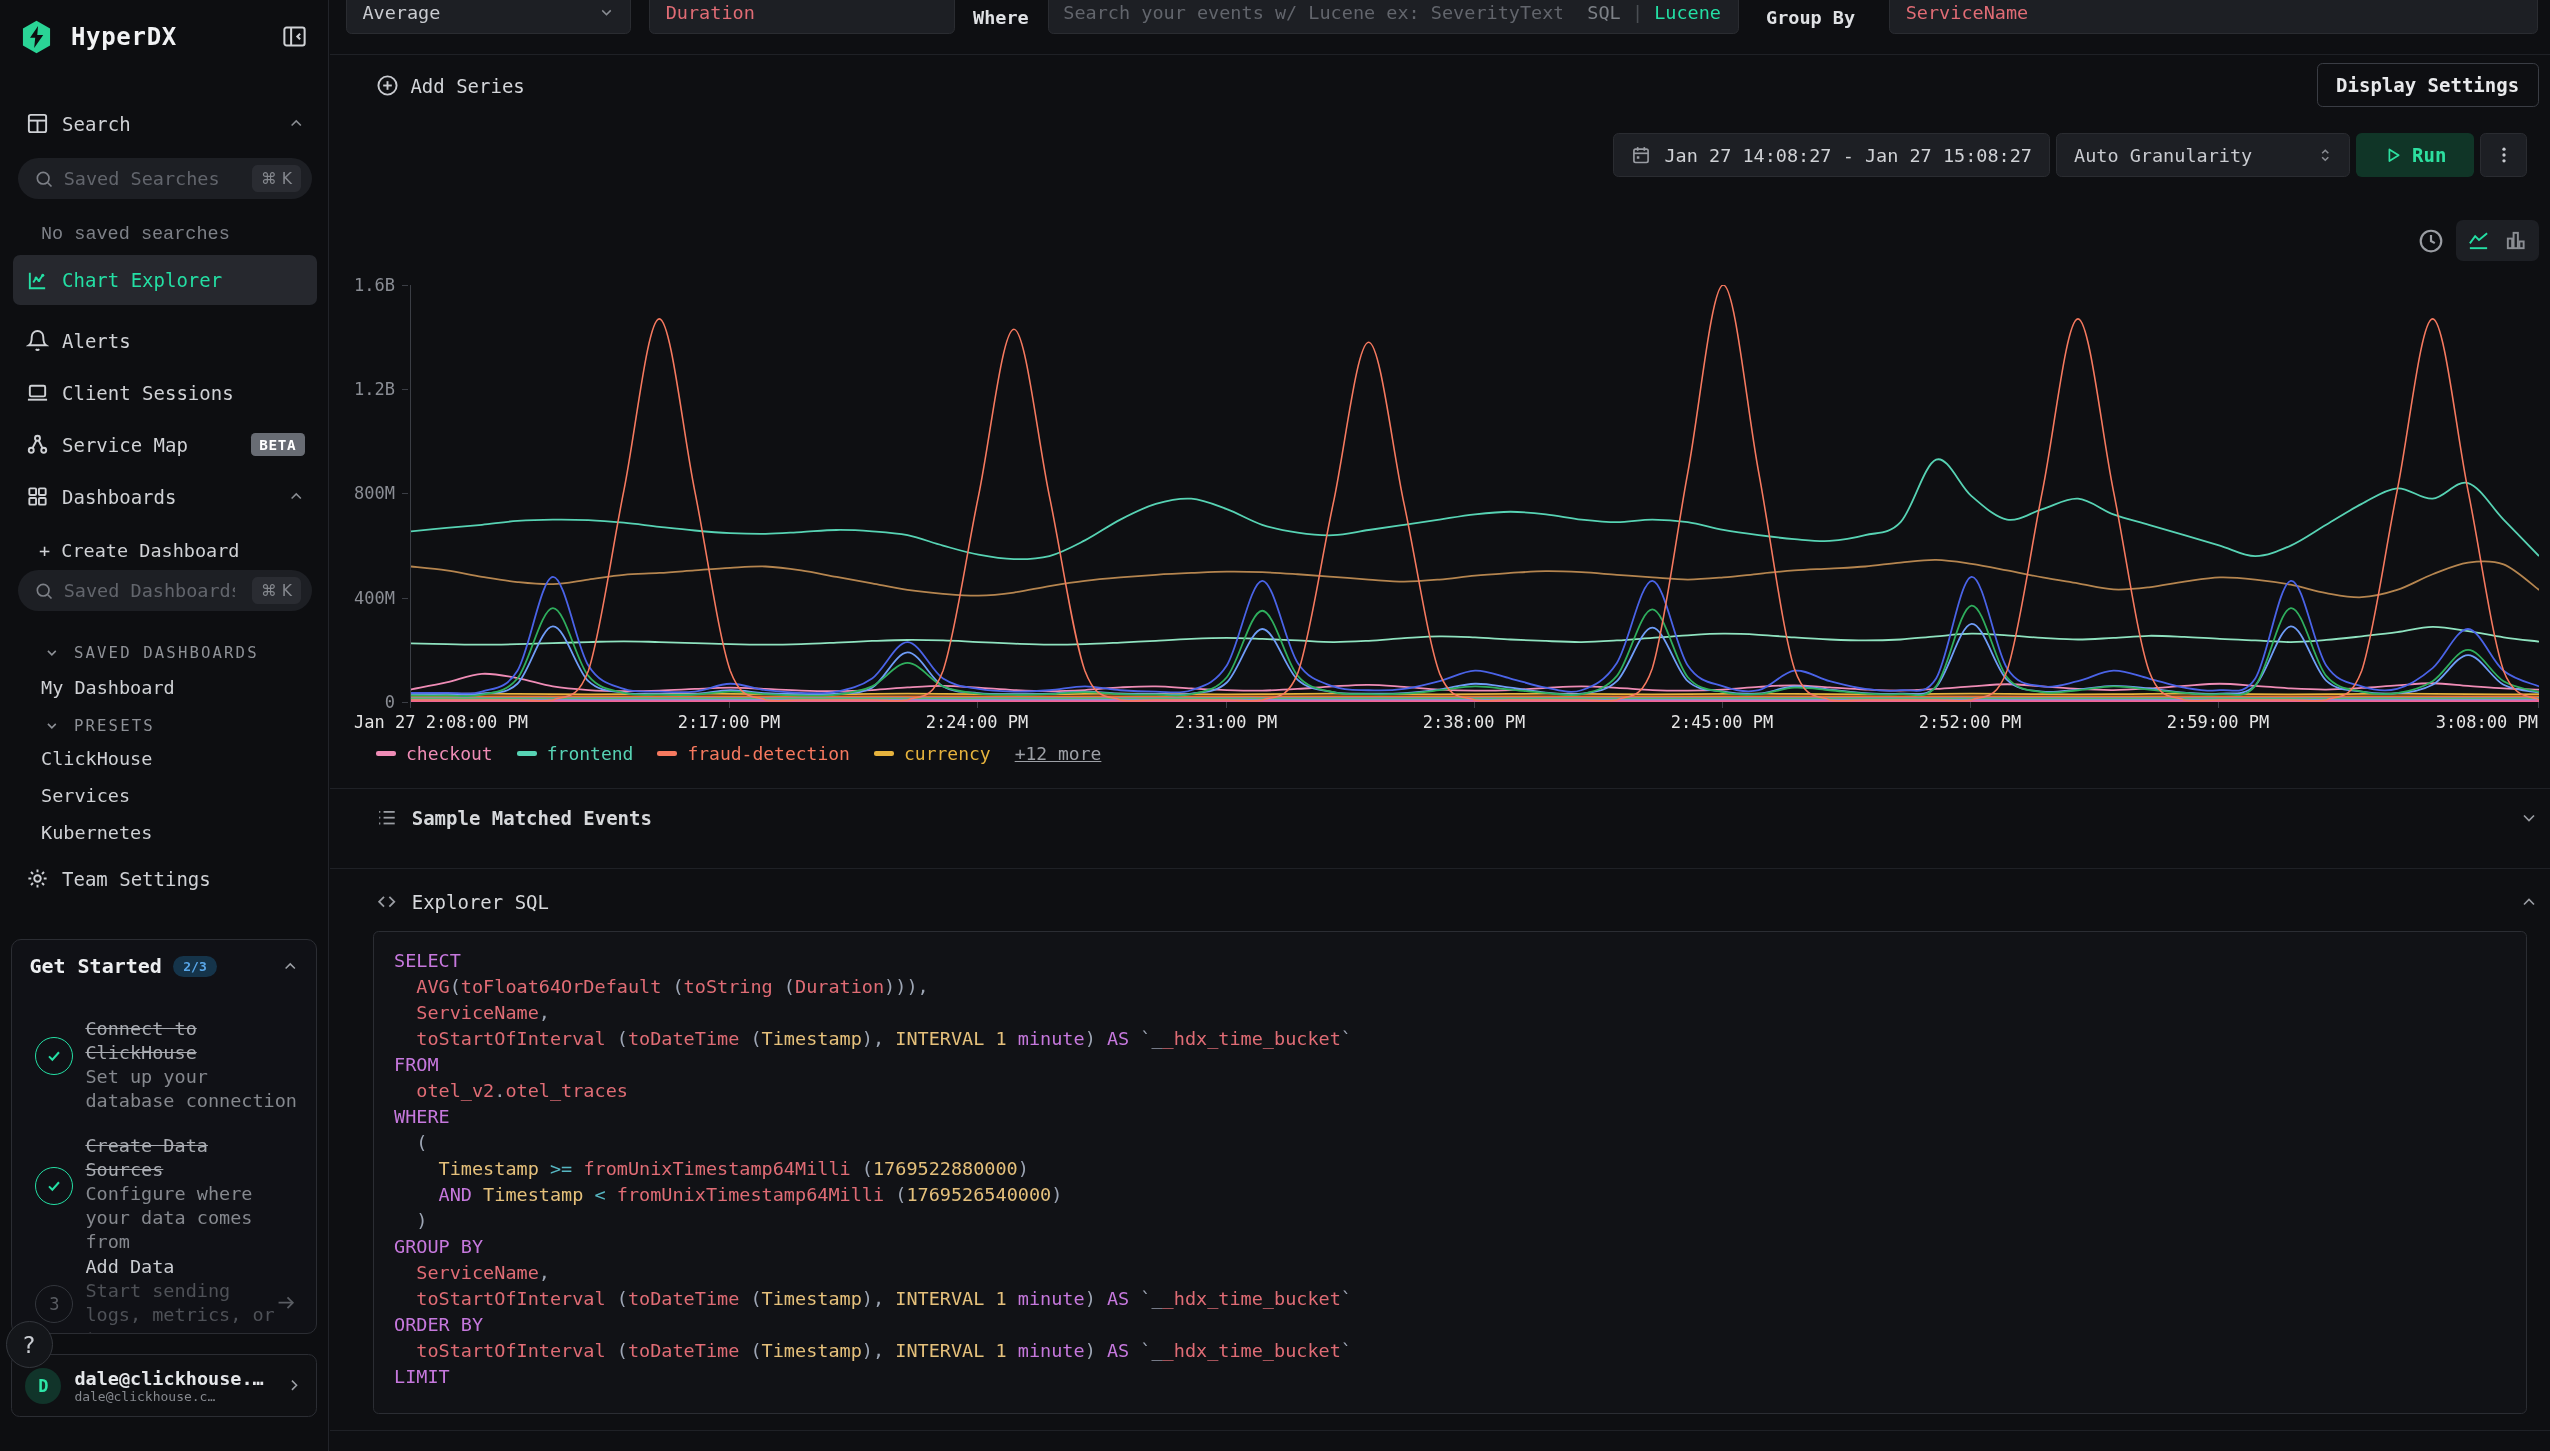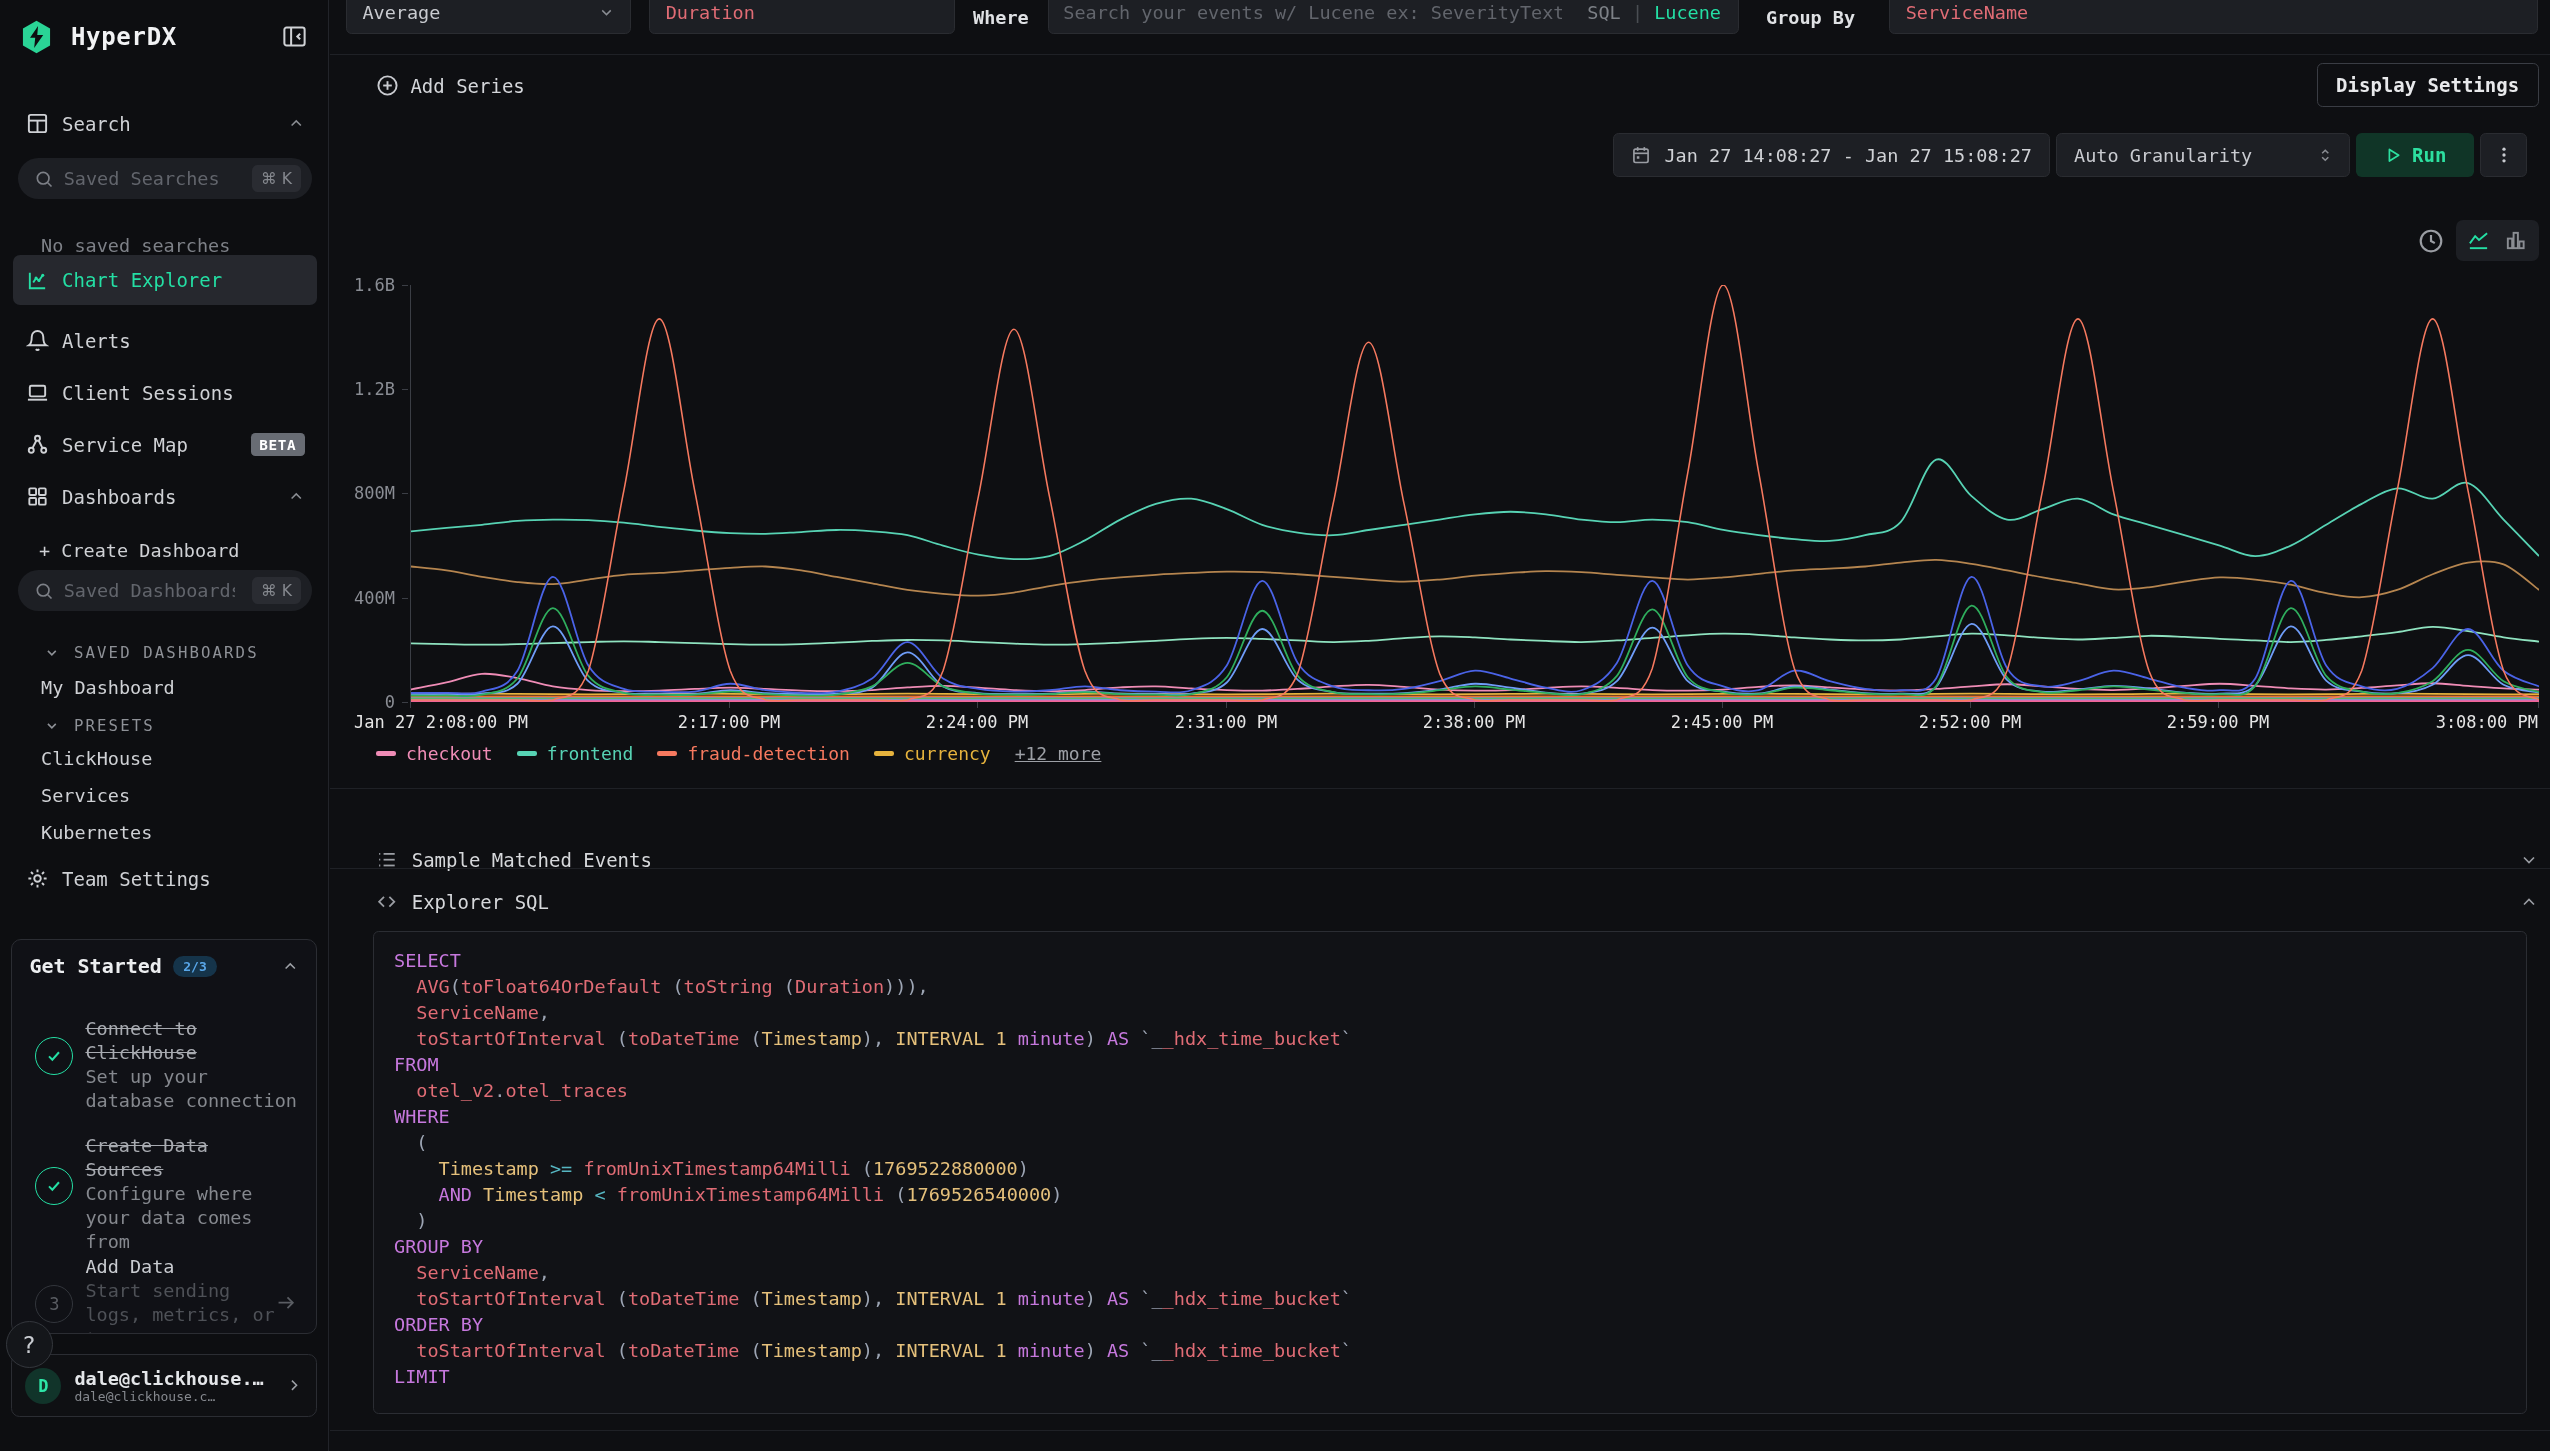--- a/index.html
+++ b/index.html
@@ -156,21 +156,21 @@
       <span class="mag">
         <svg viewBox="0 0 24 24" fill="none" stroke="currentColor" stroke-width="2">
             <circle cx="11" cy="11" r="7"></circle>
             <line x1="16.5" y1="16.5" x2="21" y2="21"></line>
           </svg>
       </span>
       <input placeholder="Saved Searches" style="">
       <span class="kbd">⌘ K</span>
     </div>
 
-    <div class="muted-line" style="top:235px;">No saved searches</div>
+    <div class="muted-line" style="top:224px;font-family:Liberation Mono, monospace;">No saved searches</div>
 
     <div class="active-item">
       <span class="nav-ic">
         <svg viewBox="0 0 24 24" fill="none" stroke="currentColor" stroke-width="2">
             <path d="M4 4v16h16"></path>
             <polyline points="7.5,14 10.5,9.5 13.5,12 17.5,6.5"></polyline>
             <circle cx="10.5" cy="9.5" r="1.6" fill="currentColor" stroke="none"></circle>
             <circle cx="13.5" cy="12" r="1.6" fill="currentColor" stroke="none"></circle>
             <circle cx="17.5" cy="6.5" r="1.6" fill="currentColor" stroke="none"></circle>
           </svg>
@@ -520,21 +520,21 @@
         </span>
         <span class="lg-item">
           <span class="lg-dash" style="background: rgb(230, 179, 61);"></span>
           <span style="color: rgb(230, 179, 61);">currency</span>
         </span>
         <span class="lg-more" id="legend-more">+12 more</span>
     </div>
 
     <div class="divider" style="top:788px;"></div>
 
-    <div class="section-row" style="top:838px; height:43px;">
+    <div class="section-row" style="top:796px; height:43px;font-weight:bold;">
       <span class="ic">
         <svg viewBox="0 0 24 24" fill="none" stroke="currentColor" stroke-width="2">
             <line x1="8.5" y1="5.5" x2="21" y2="5.5"></line>
             <line x1="8.5" y1="12" x2="21" y2="12"></line>
             <line x1="8.5" y1="18.5" x2="21" y2="18.5"></line>
             <line x1="3.5" y1="5.5" x2="4.8" y2="5.5"></line>
             <line x1="3.5" y1="12" x2="4.8" y2="12"></line>
             <line x1="3.5" y1="18.5" x2="4.8" y2="18.5"></line>
           </svg>
       </span>

